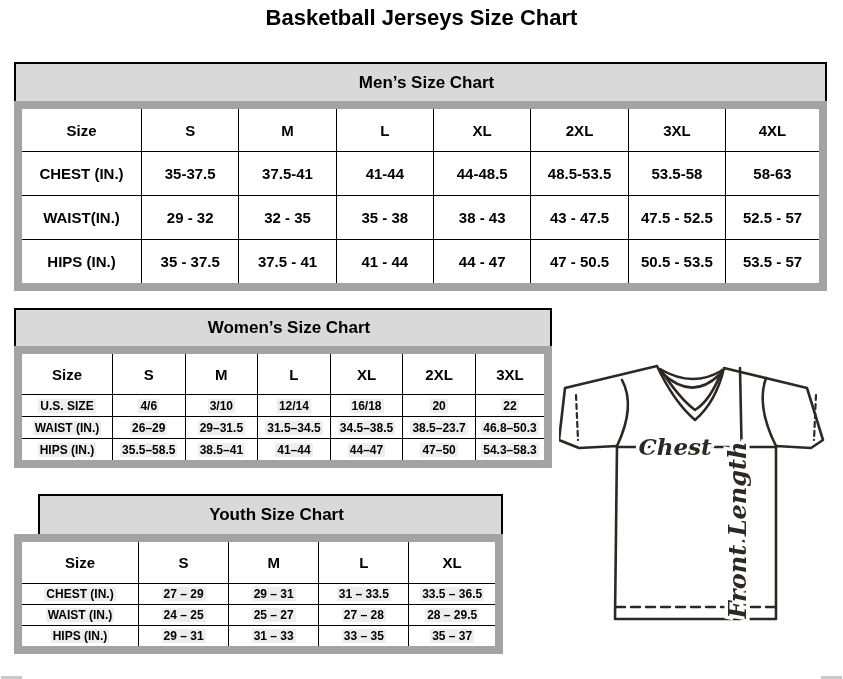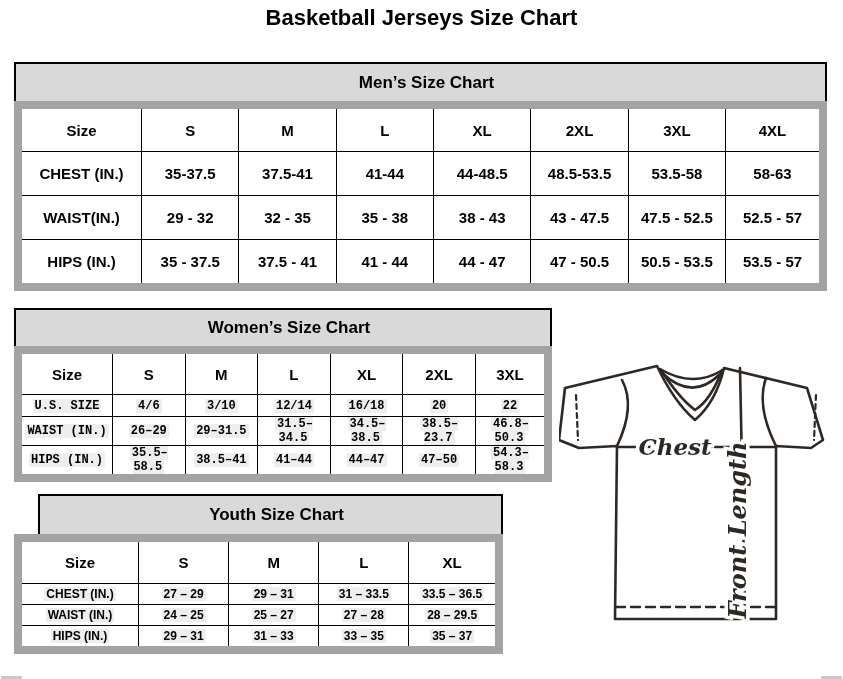--- a/index.html
+++ b/index.html
@@ -21,21 +21,21 @@
         margin-top:-2px;border:8px solid #a3a3a3;}
   table.size-table th, table.size-table td{
         border:1.5px solid #000;text-align:center;vertical-align:middle;
         font-weight:bold;padding:0 2px;overflow:hidden;}
   
   #men-table th{height:42px;font-size:15px;}
   #men-table td{height:43px;font-size:15px;}
   #men-table th.rowlabel{width:115px;}
   
   #women-table th{height:40px;font-size:15px;}
-  #women-table td{height:21px;font-size:12px;font-family:Liberation Mono, monospace;}
+  #women-table td{height:21px;font-size:12px;}
   #women-table th.rowlabel{width:86px;}
   
   #youth-table th{height:41px;font-size:15px;}
   #youth-table td{height:20px;font-size:12px;}
   #youth-table th.rowlabel{width:112px;}
   
   .hl-cells td .hl{background:#eeeeee;padding:0 2px;}
   
   #jersey{position:absolute;left:559px;top:358px;width:284px;height:272px;}
   

